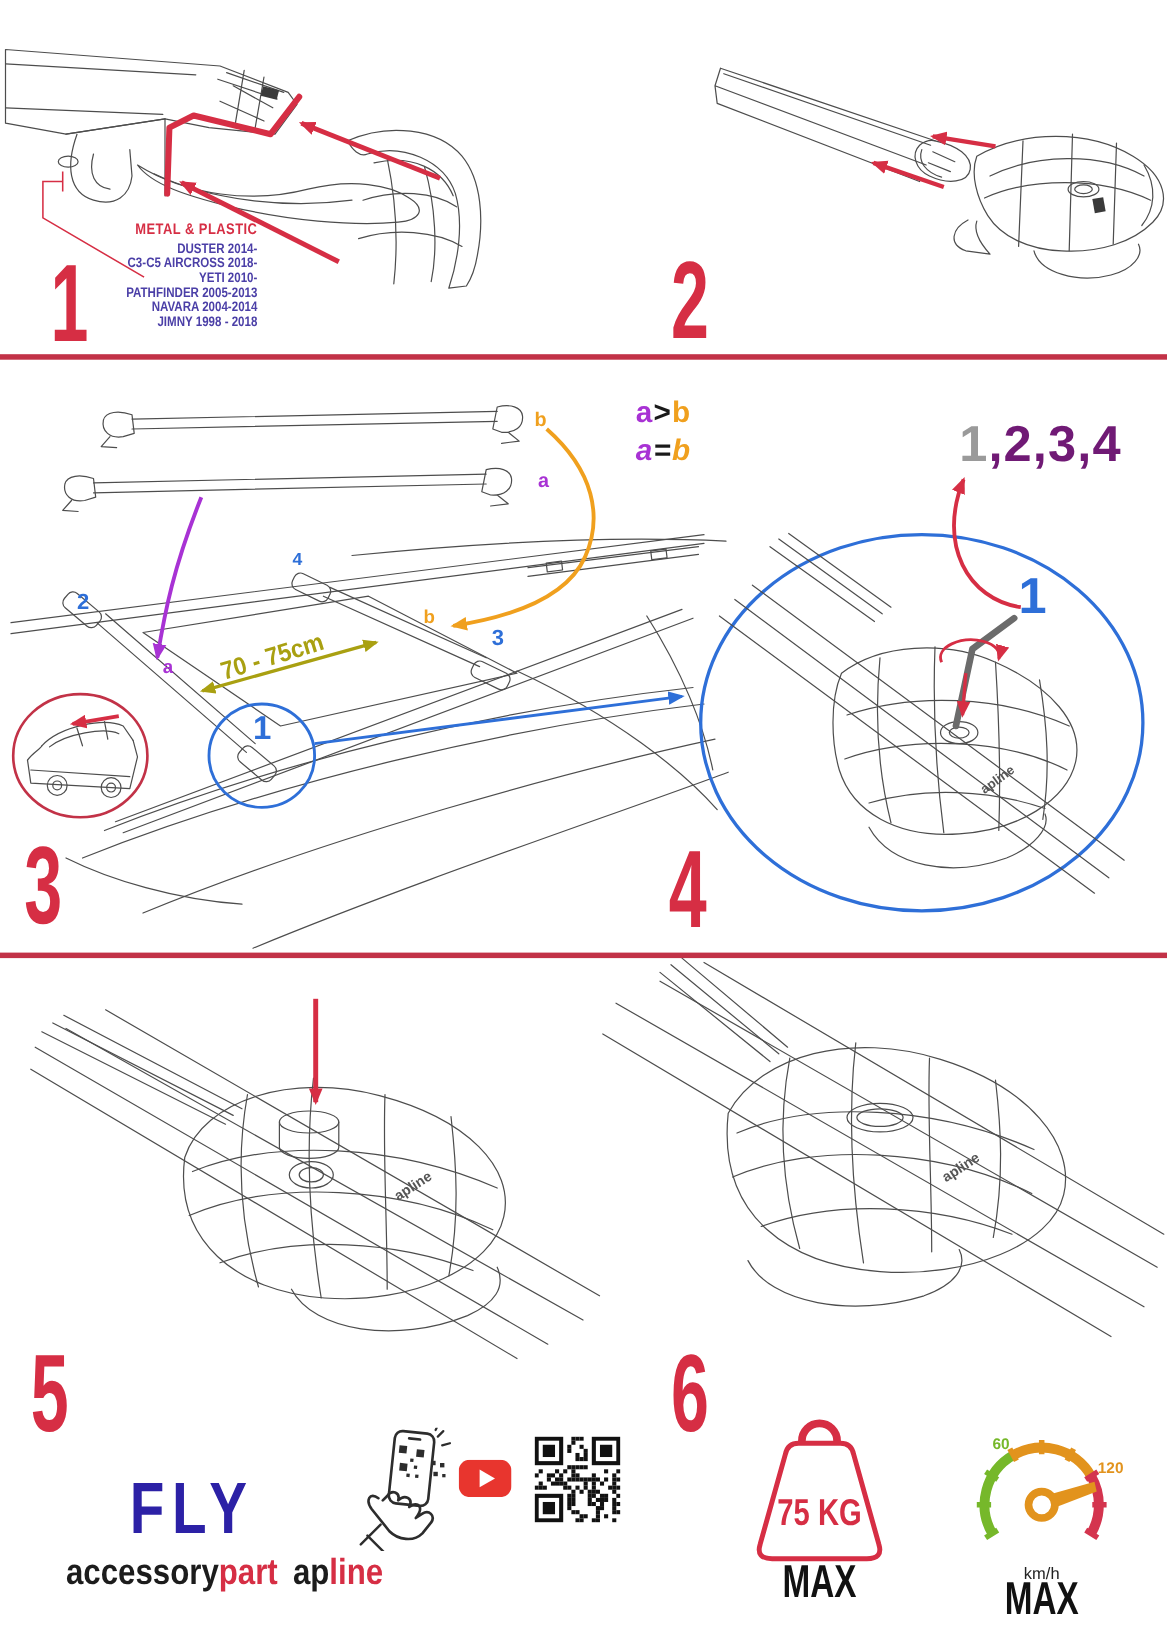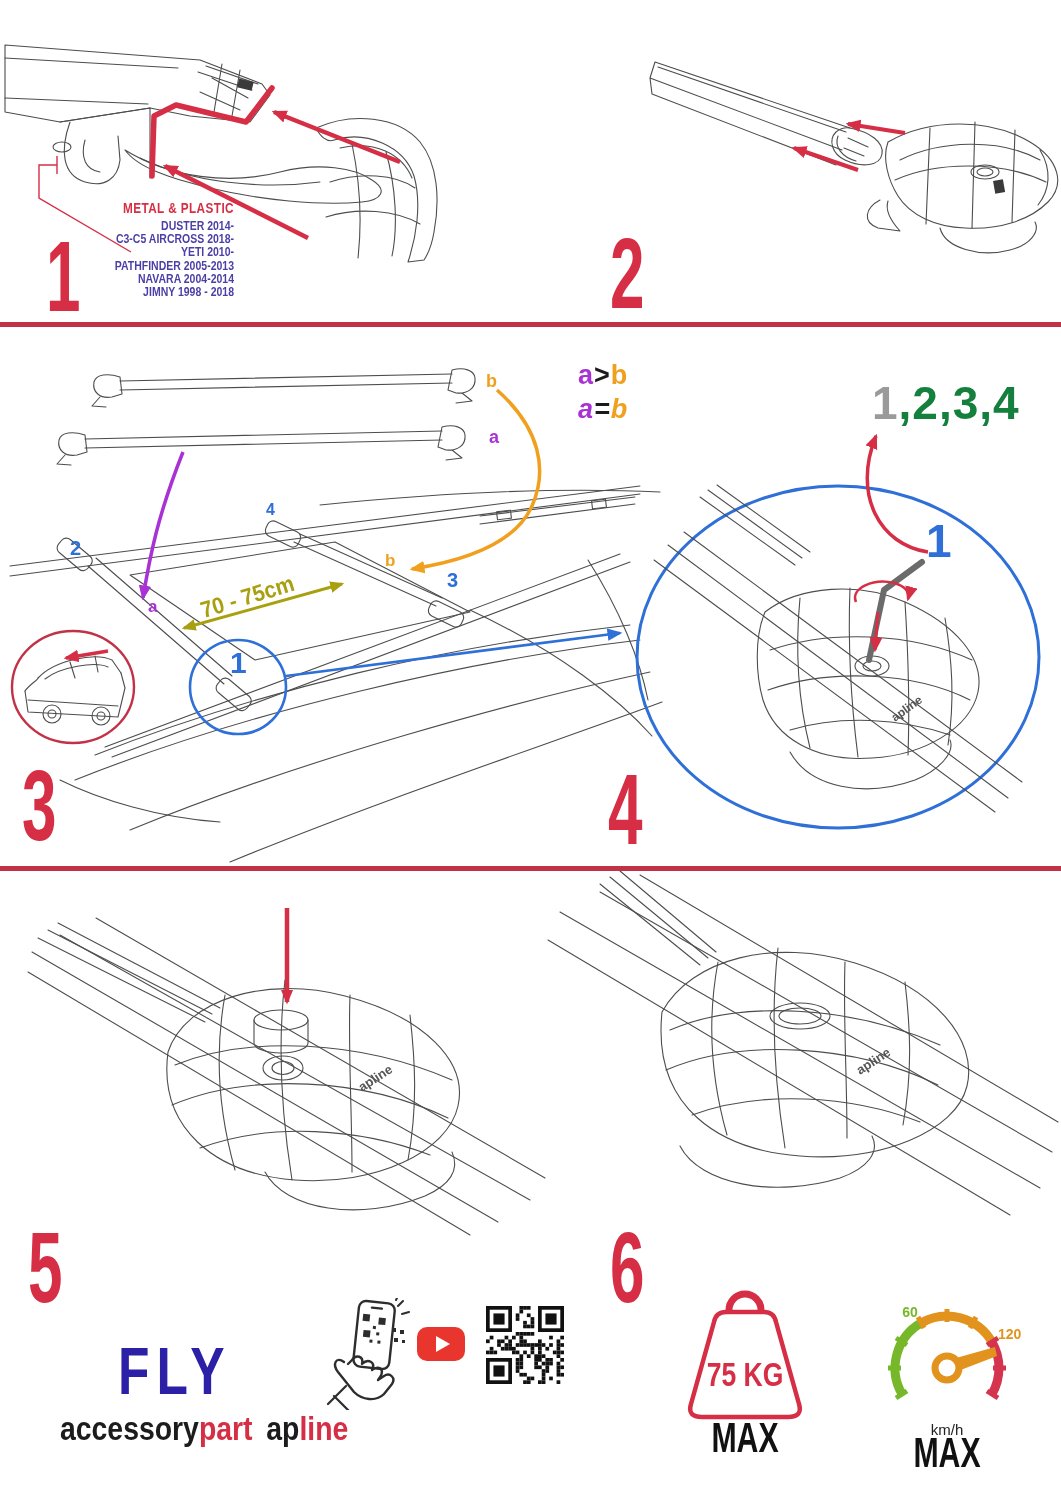--- a/index.html
+++ b/index.html
@@ -9,21 +9,21 @@
   .ln *{fill:none;stroke:#4d4d4d;stroke-width:1.1;stroke-linecap:round;stroke-linejoin:round;}
   .divider{position:absolute;left:0;width:1061px;height:5px;background:#c23247;}
   .lbl{position:absolute;font-weight:bold;line-height:1;}
   .stepnum{position:absolute;color:#d62e44;font-size:100px;font-weight:bold;line-height:0.78;
            transform:scaleX(0.62);transform-origin:0 0;}
   .metal{position:absolute;left:28px;top:200px;width:206px;text-align:right;
          transform:scaleX(0.84);transform-origin:100% 0;}
   .metal .head{color:#d62e44;font-size:14px;font-weight:bold;letter-spacing:.5px;margin-bottom:4px;}
   .metal .mod{color:#4b3fa7;font-size:12.5px;font-weight:bold;line-height:13.2px;}
   .dist{transform:rotate(-17deg) scaleX(0.92);transform-origin:0 0;color:#a9a011;font-size:23px;}
-  .seq .g{color:#9a9a9a;} .seq .b{color:#15803d;}
+  .seq .g{color:#9a9a9a;} .seq .b{color:#701a75;}
   .rule{font-size:27px;letter-spacing:1px;}
   .rule .a{color:#a832d4;} .rule .o{color:#1a1a1a;} .rule .b{color:#f0a01e;}
   .fly{position:absolute;left:118px;top:1338px;color:#2c21a6;font-size:66px;font-weight:bold;
        letter-spacing:9px;transform:scaleX(0.78);transform-origin:0 0;line-height:1;}
   .brandline{position:absolute;left:60px;top:1412px;font-size:33px;font-weight:bold;line-height:1;
        transform:scaleX(0.86);transform-origin:0 0;}
   .brandline .k{color:#1c1c1c;} .brandline .r{color:#d62e44;} .brandline .sp{margin-left:16px;}
 </style>
 </head>
 <body>

